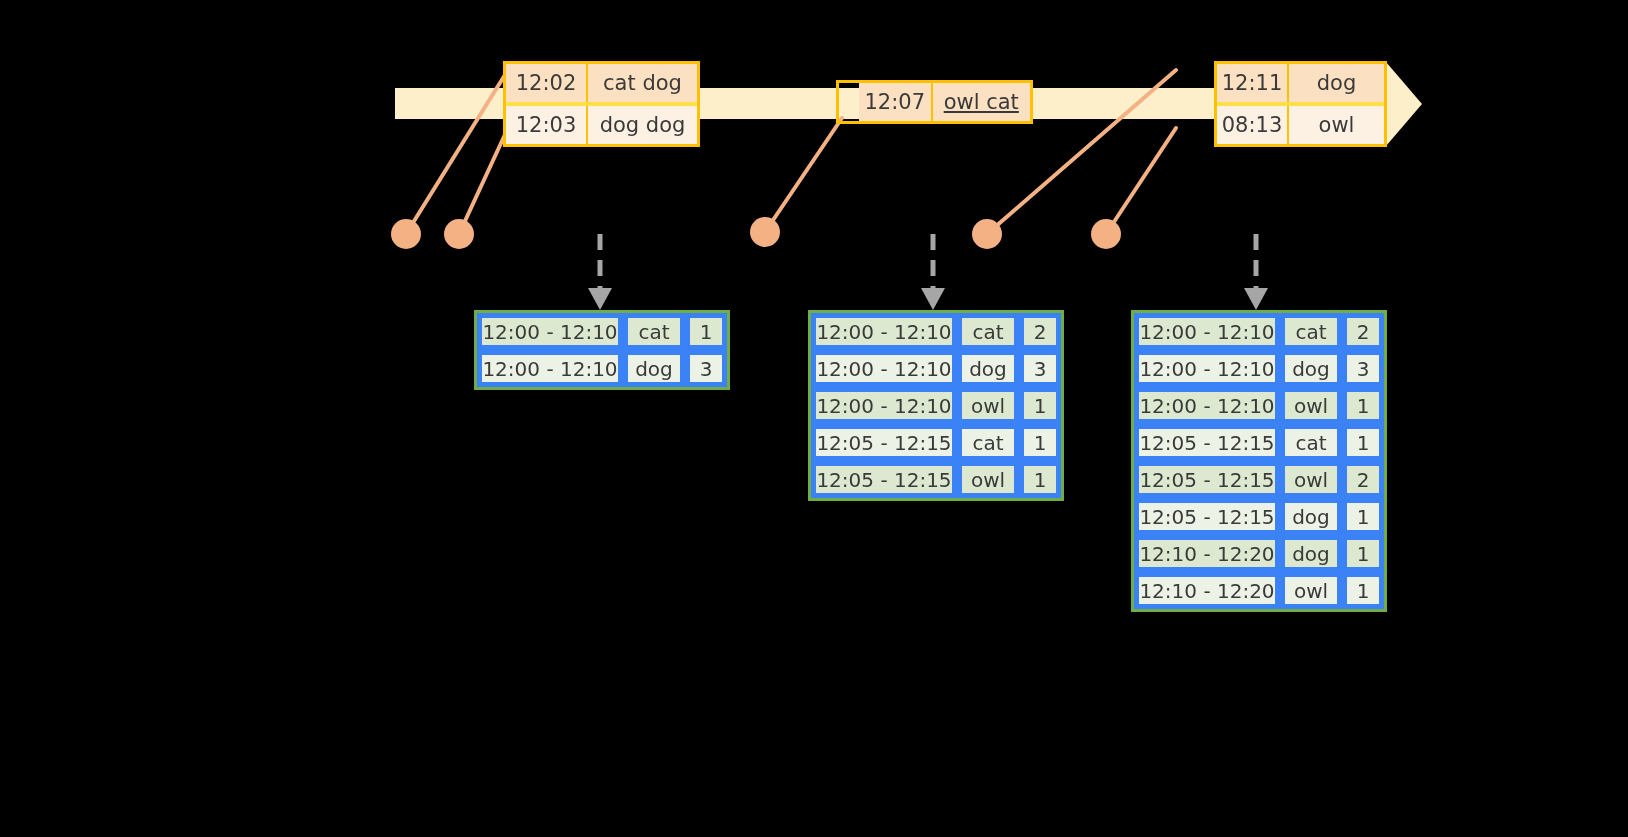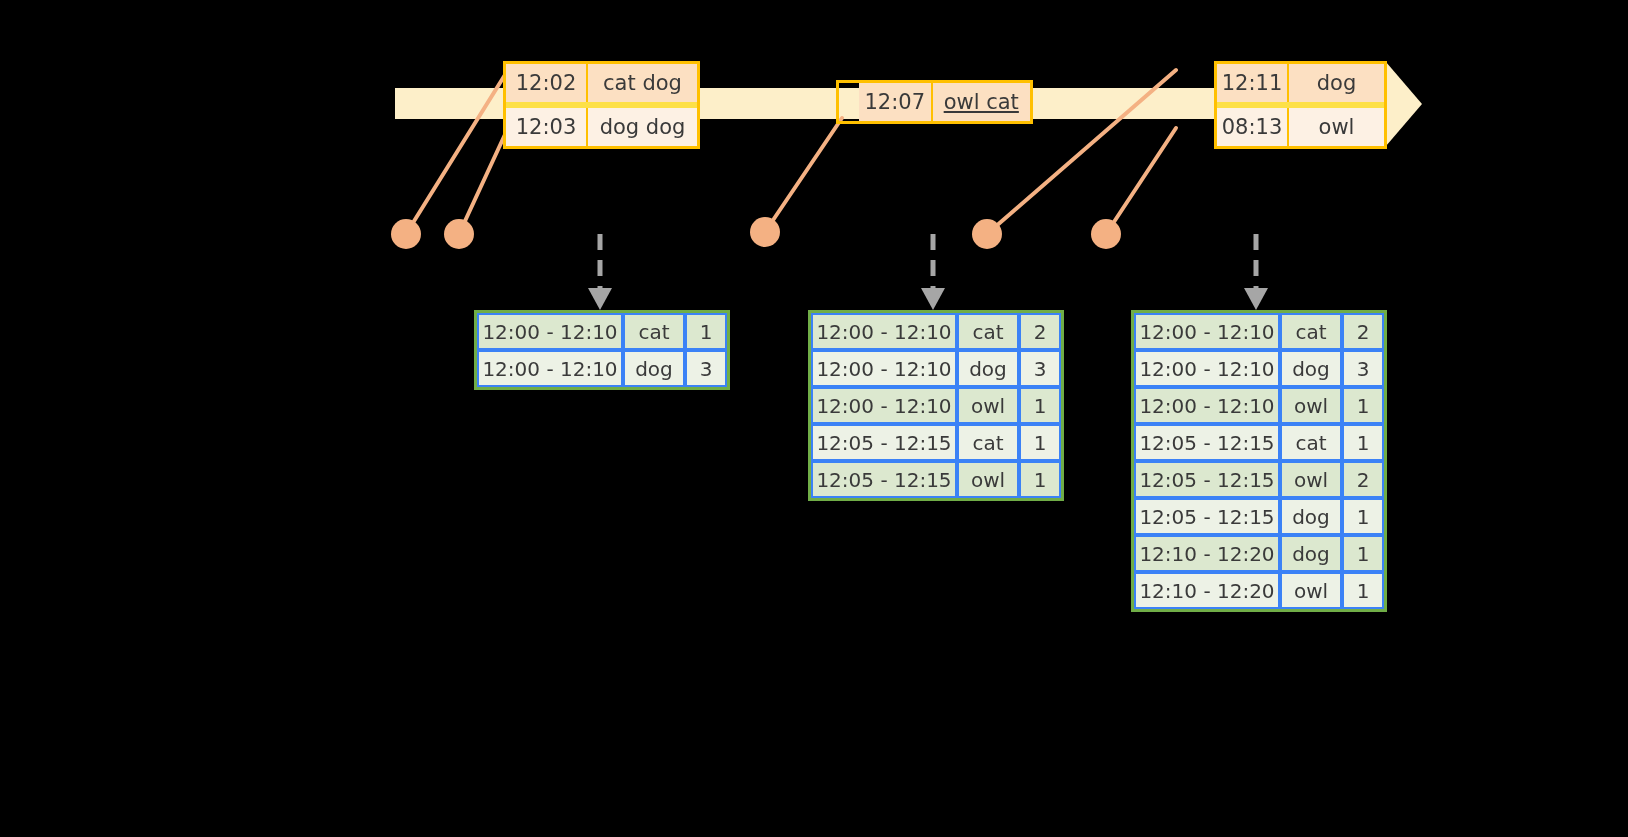--- a/index.html
+++ b/index.html
@@ -29,21 +29,21 @@
   }
 
   
   .evt{
     position:absolute;
     border:3px solid #FFC000;
     box-sizing:border-box;
     display:flex;flex-direction:column;
   }
   .evt-row{display:flex;}
-  .evt-row + .evt-row{border-top:6px solid #fde047;}
+  .evt-row + .evt-row{border-top:4px solid #fde047;}
   .evt-cell{
     box-sizing:border-box;
     display:flex;align-items:center;justify-content:center;
     font-size:21px;line-height:1;
     height:38px;
     white-space:nowrap;
   }
   .evt-cell.time{border-right:2px solid #FFC000;}
   .evt-row.shade .evt-cell{background:#FCE0C2;}
   .evt-row.light .evt-cell{background:#FDF1E4;}
@@ -68,21 +68,21 @@
   .rtable{
     position:absolute;
     border:3px solid #70AD47;
     box-sizing:border-box;
   }
   .rrow{display:flex;}
   .rcell{
     box-sizing:border-box;
     display:flex;align-items:center;justify-content:center;
     height:37px;font-size:20px;line-height:1;white-space:nowrap;
-    border:2px solid #3b82f6;
+    border:5px solid #3b82f6;
   }
   .rrow.shade .rcell{background:#DCE8CF;}
   .rrow.light .rcell{background:#EDF2E6;}
   .rcell.win{width:146px;}
   .rcell.key{width:62px;}
   .rcell.cnt{width:42px;}
 
   #tbl-1{left:474px;top:310px;}
   #tbl-2{left:808px;top:310px;}
   #tbl-3{left:1131px;top:310px;}

